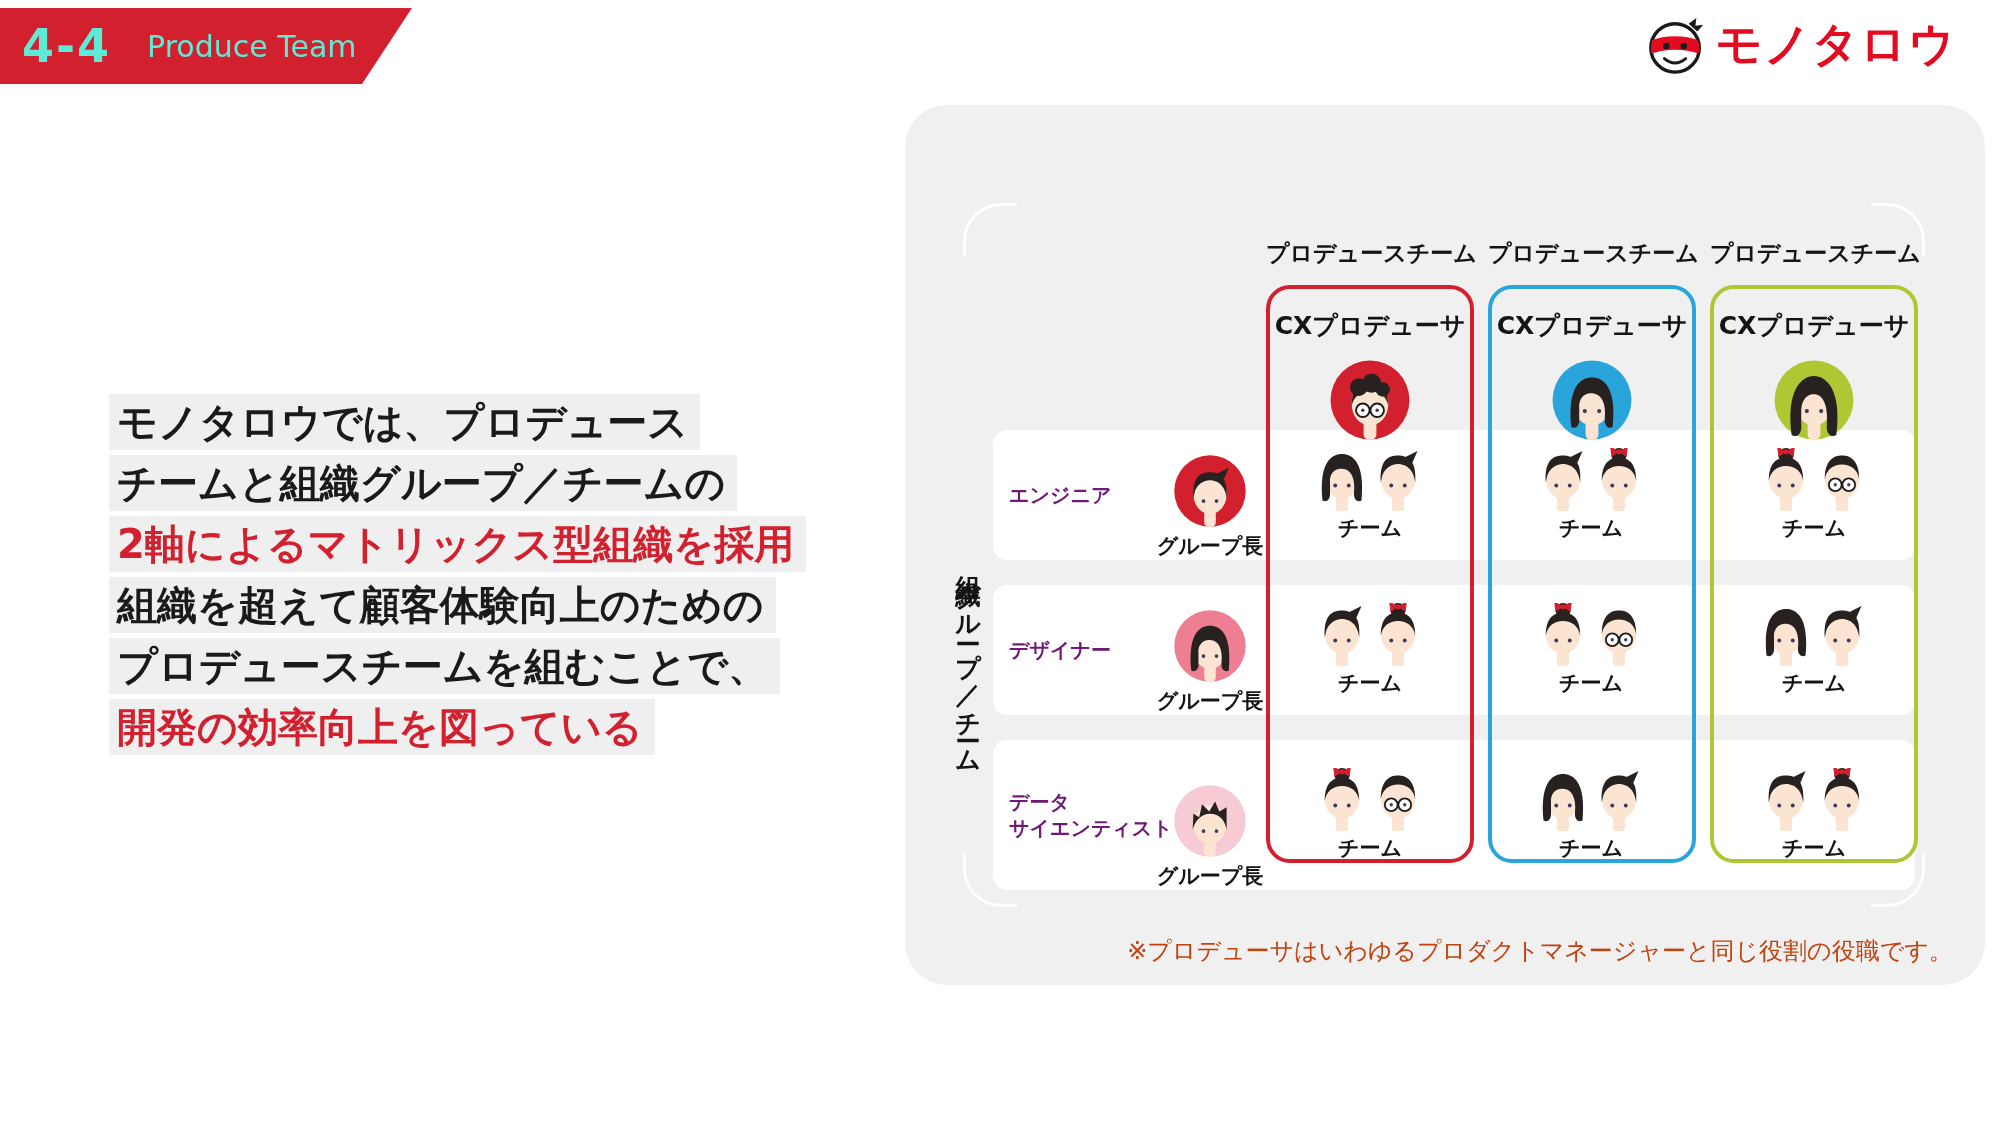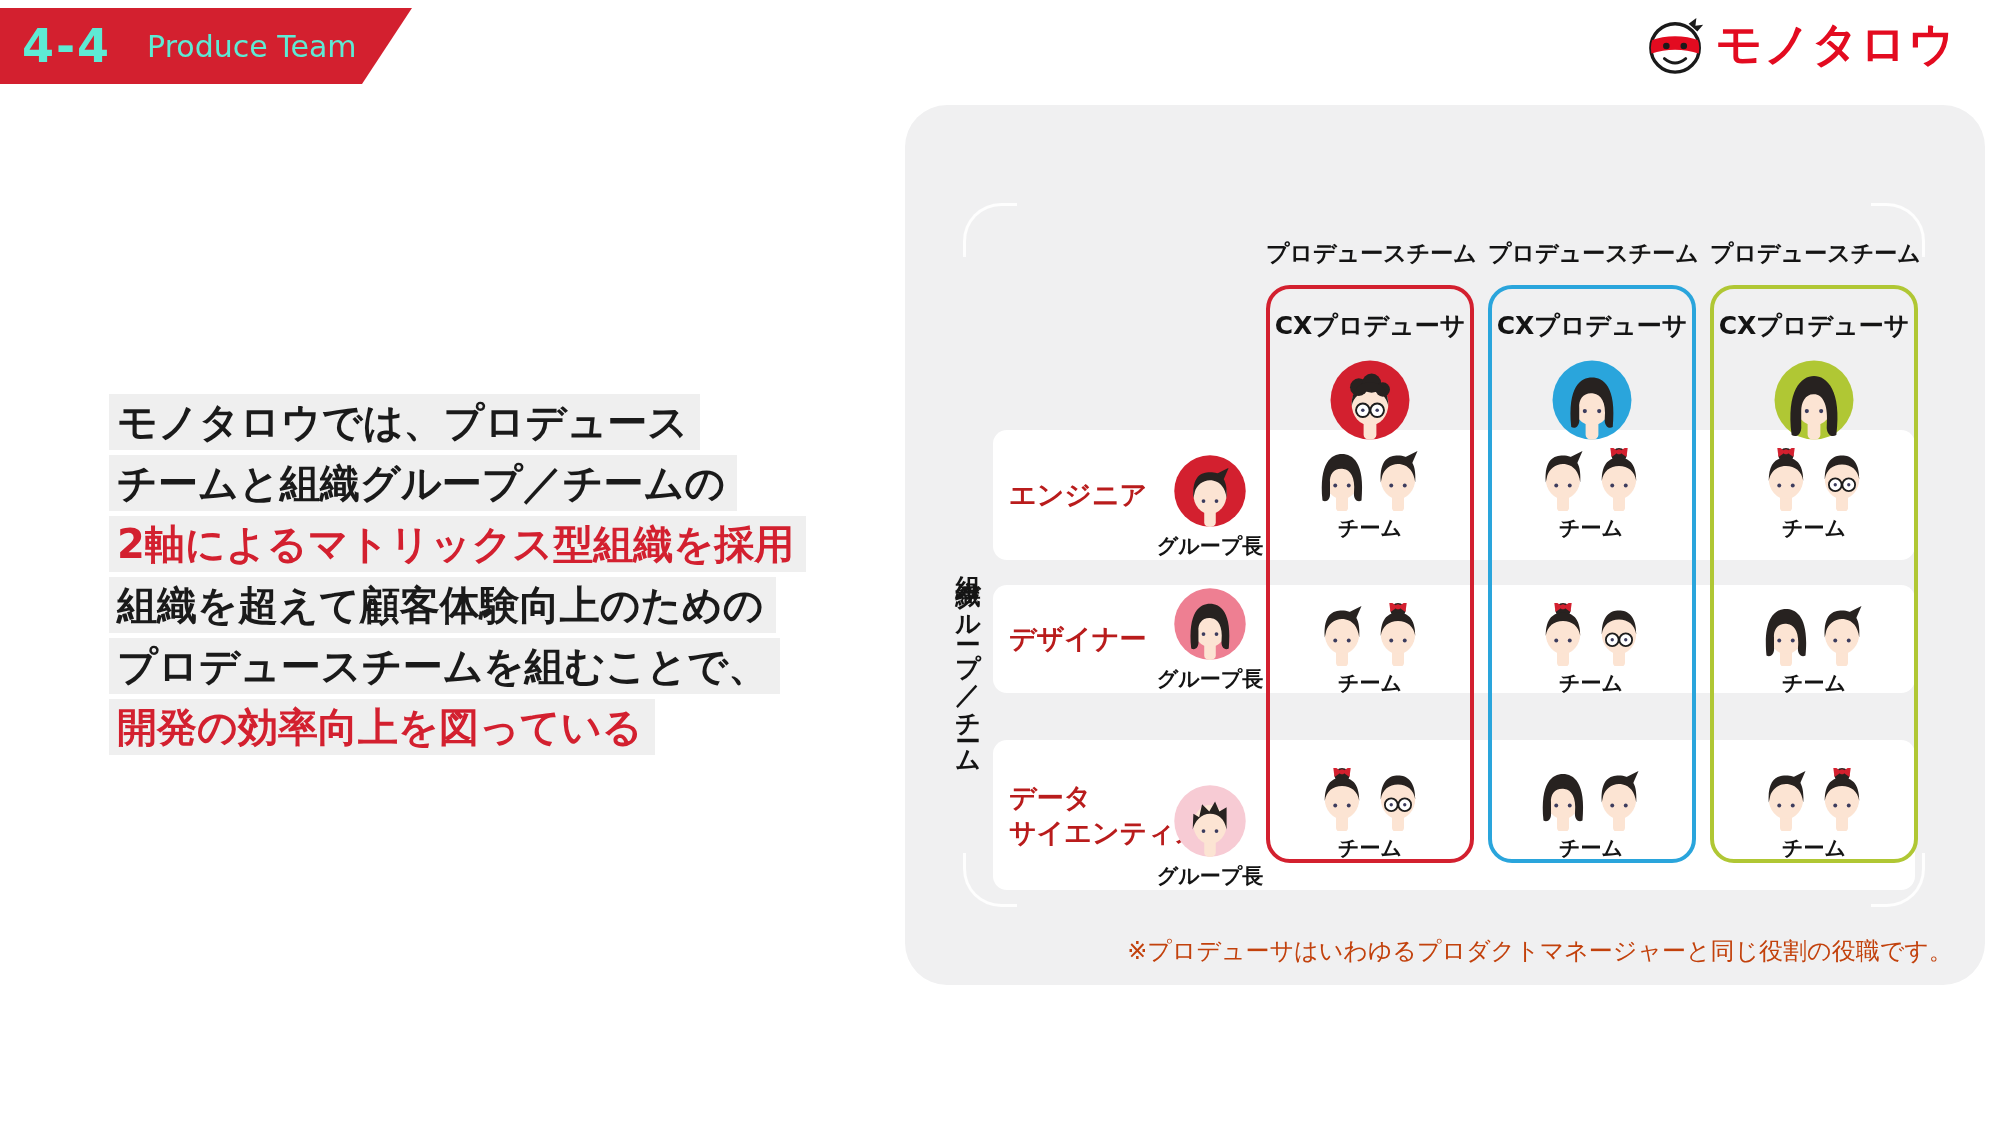--- a/index.html
+++ b/index.html
@@ -35,25 +35,25 @@
   .deco.br { right:60px; bottom:78px; border-left:none;  border-top:none; border-bottom-right-radius:38px; }
 
   .vaxis { position:absolute; left:40px; top:330px; width:46px; height:450px;
            writing-mode:vertical-rl; text-orientation:upright;
            display:flex; align-items:center; justify-content:center;
            font-size:25px; font-weight:bold; color:#141414; letter-spacing:4px; }
 
   
   .orgrow { position:absolute; left:88px; width:922px; background:#ffffff; border-radius:14px; z-index:1; }
   .orgrow.r0 { top:325px; height:130px; }
-  .orgrow.r1 { top:480px; height:108px; }
+  .orgrow.r1 { top:480px; height:130px; }
   .orgrow.r2 { top:635px; height:150px; }
   .row-label { position:absolute; left:16px; top:0; height:100%;
                display:flex; flex-direction:column; justify-content:center;
-               font-size:27px; font-weight:bold; color:#b91c1c; line-height:1.3; white-space:nowrap; }
+               font-size:20px; font-weight:bold; color:#701a75; line-height:1.3; white-space:nowrap; }
   .leader { position:absolute; left:142px; top:0; width:150px; height:100%;
             display:flex; flex-direction:column; align-items:center; justify-content:flex-end; }
   .cap { font-size:21px; font-weight:bold; color:#141414; margin-top:3px; white-space:nowrap; }
 
   
   .colhead { position:absolute; top:133px; width:208px; text-align:center;
              font-size:23px; font-weight:bold; color:#141414; white-space:nowrap; z-index:2; }
   .colhead.c0 { left:361px; } .colhead.c1 { left:583px; } .colhead.c2 { left:805px; }
   .teambox { position:absolute; top:180px; height:578px; width:208px;
              border:4px solid #888; border-radius:24px; z-index:3; pointer-events:none; }

